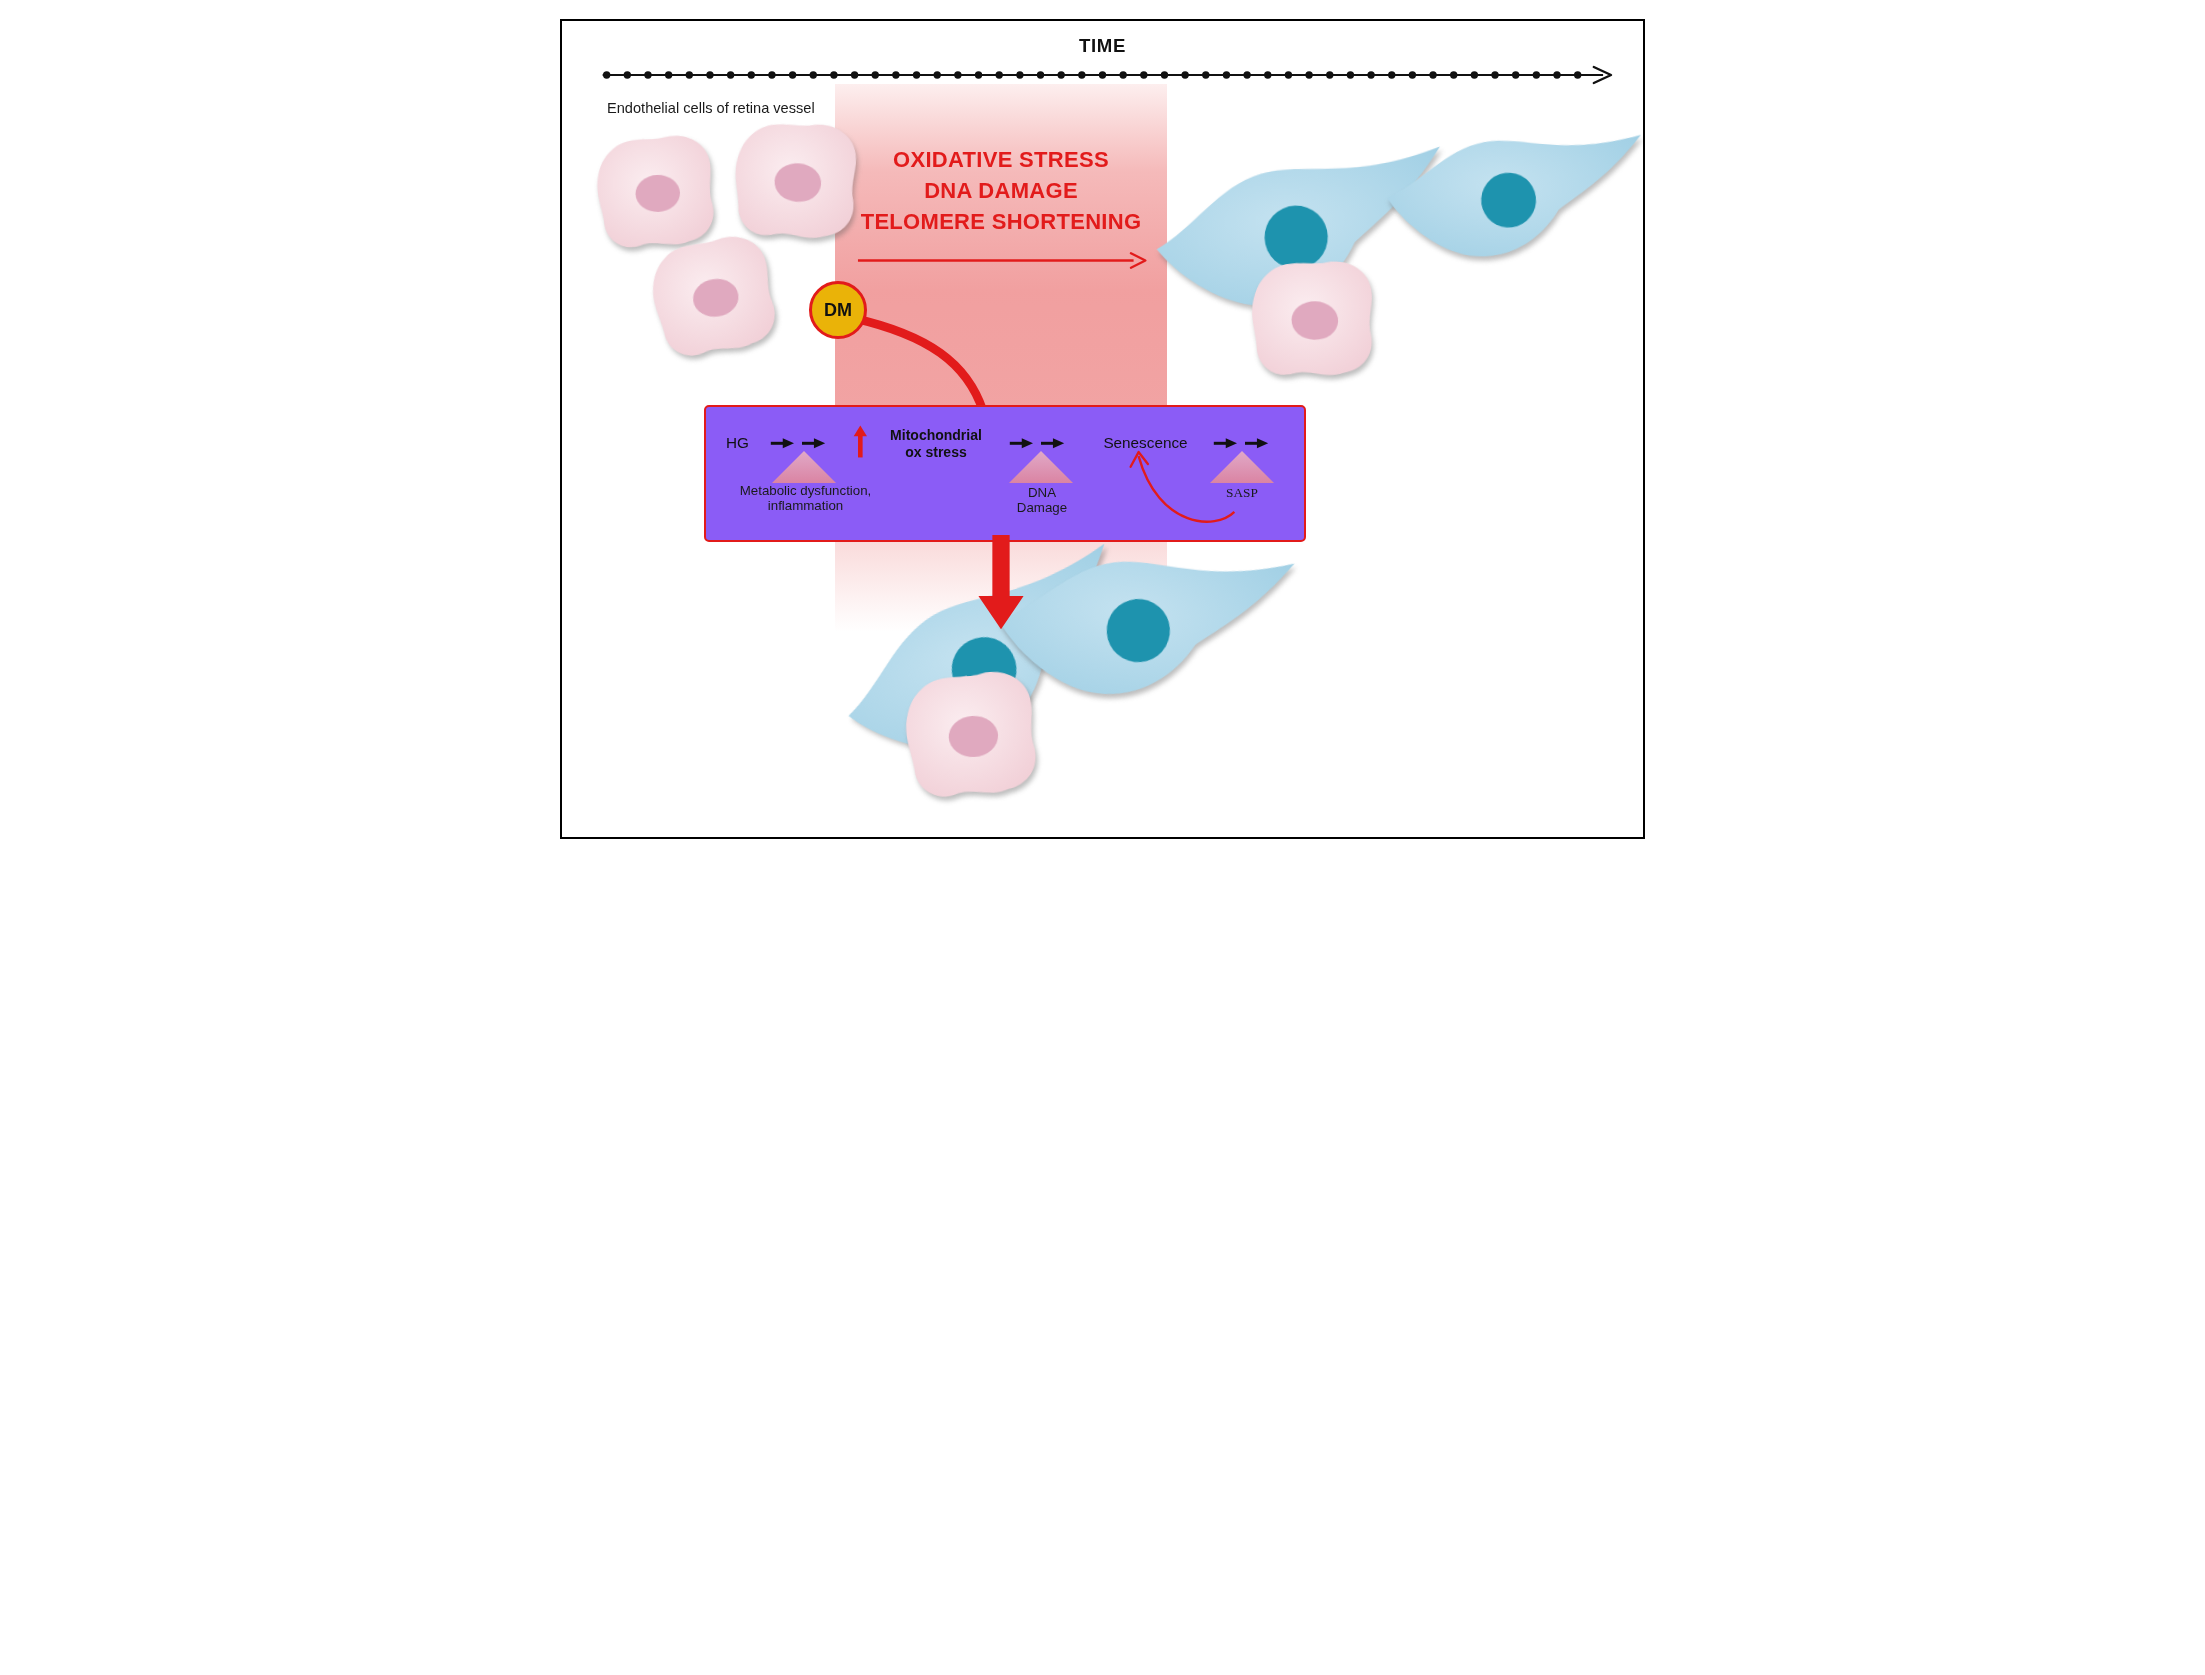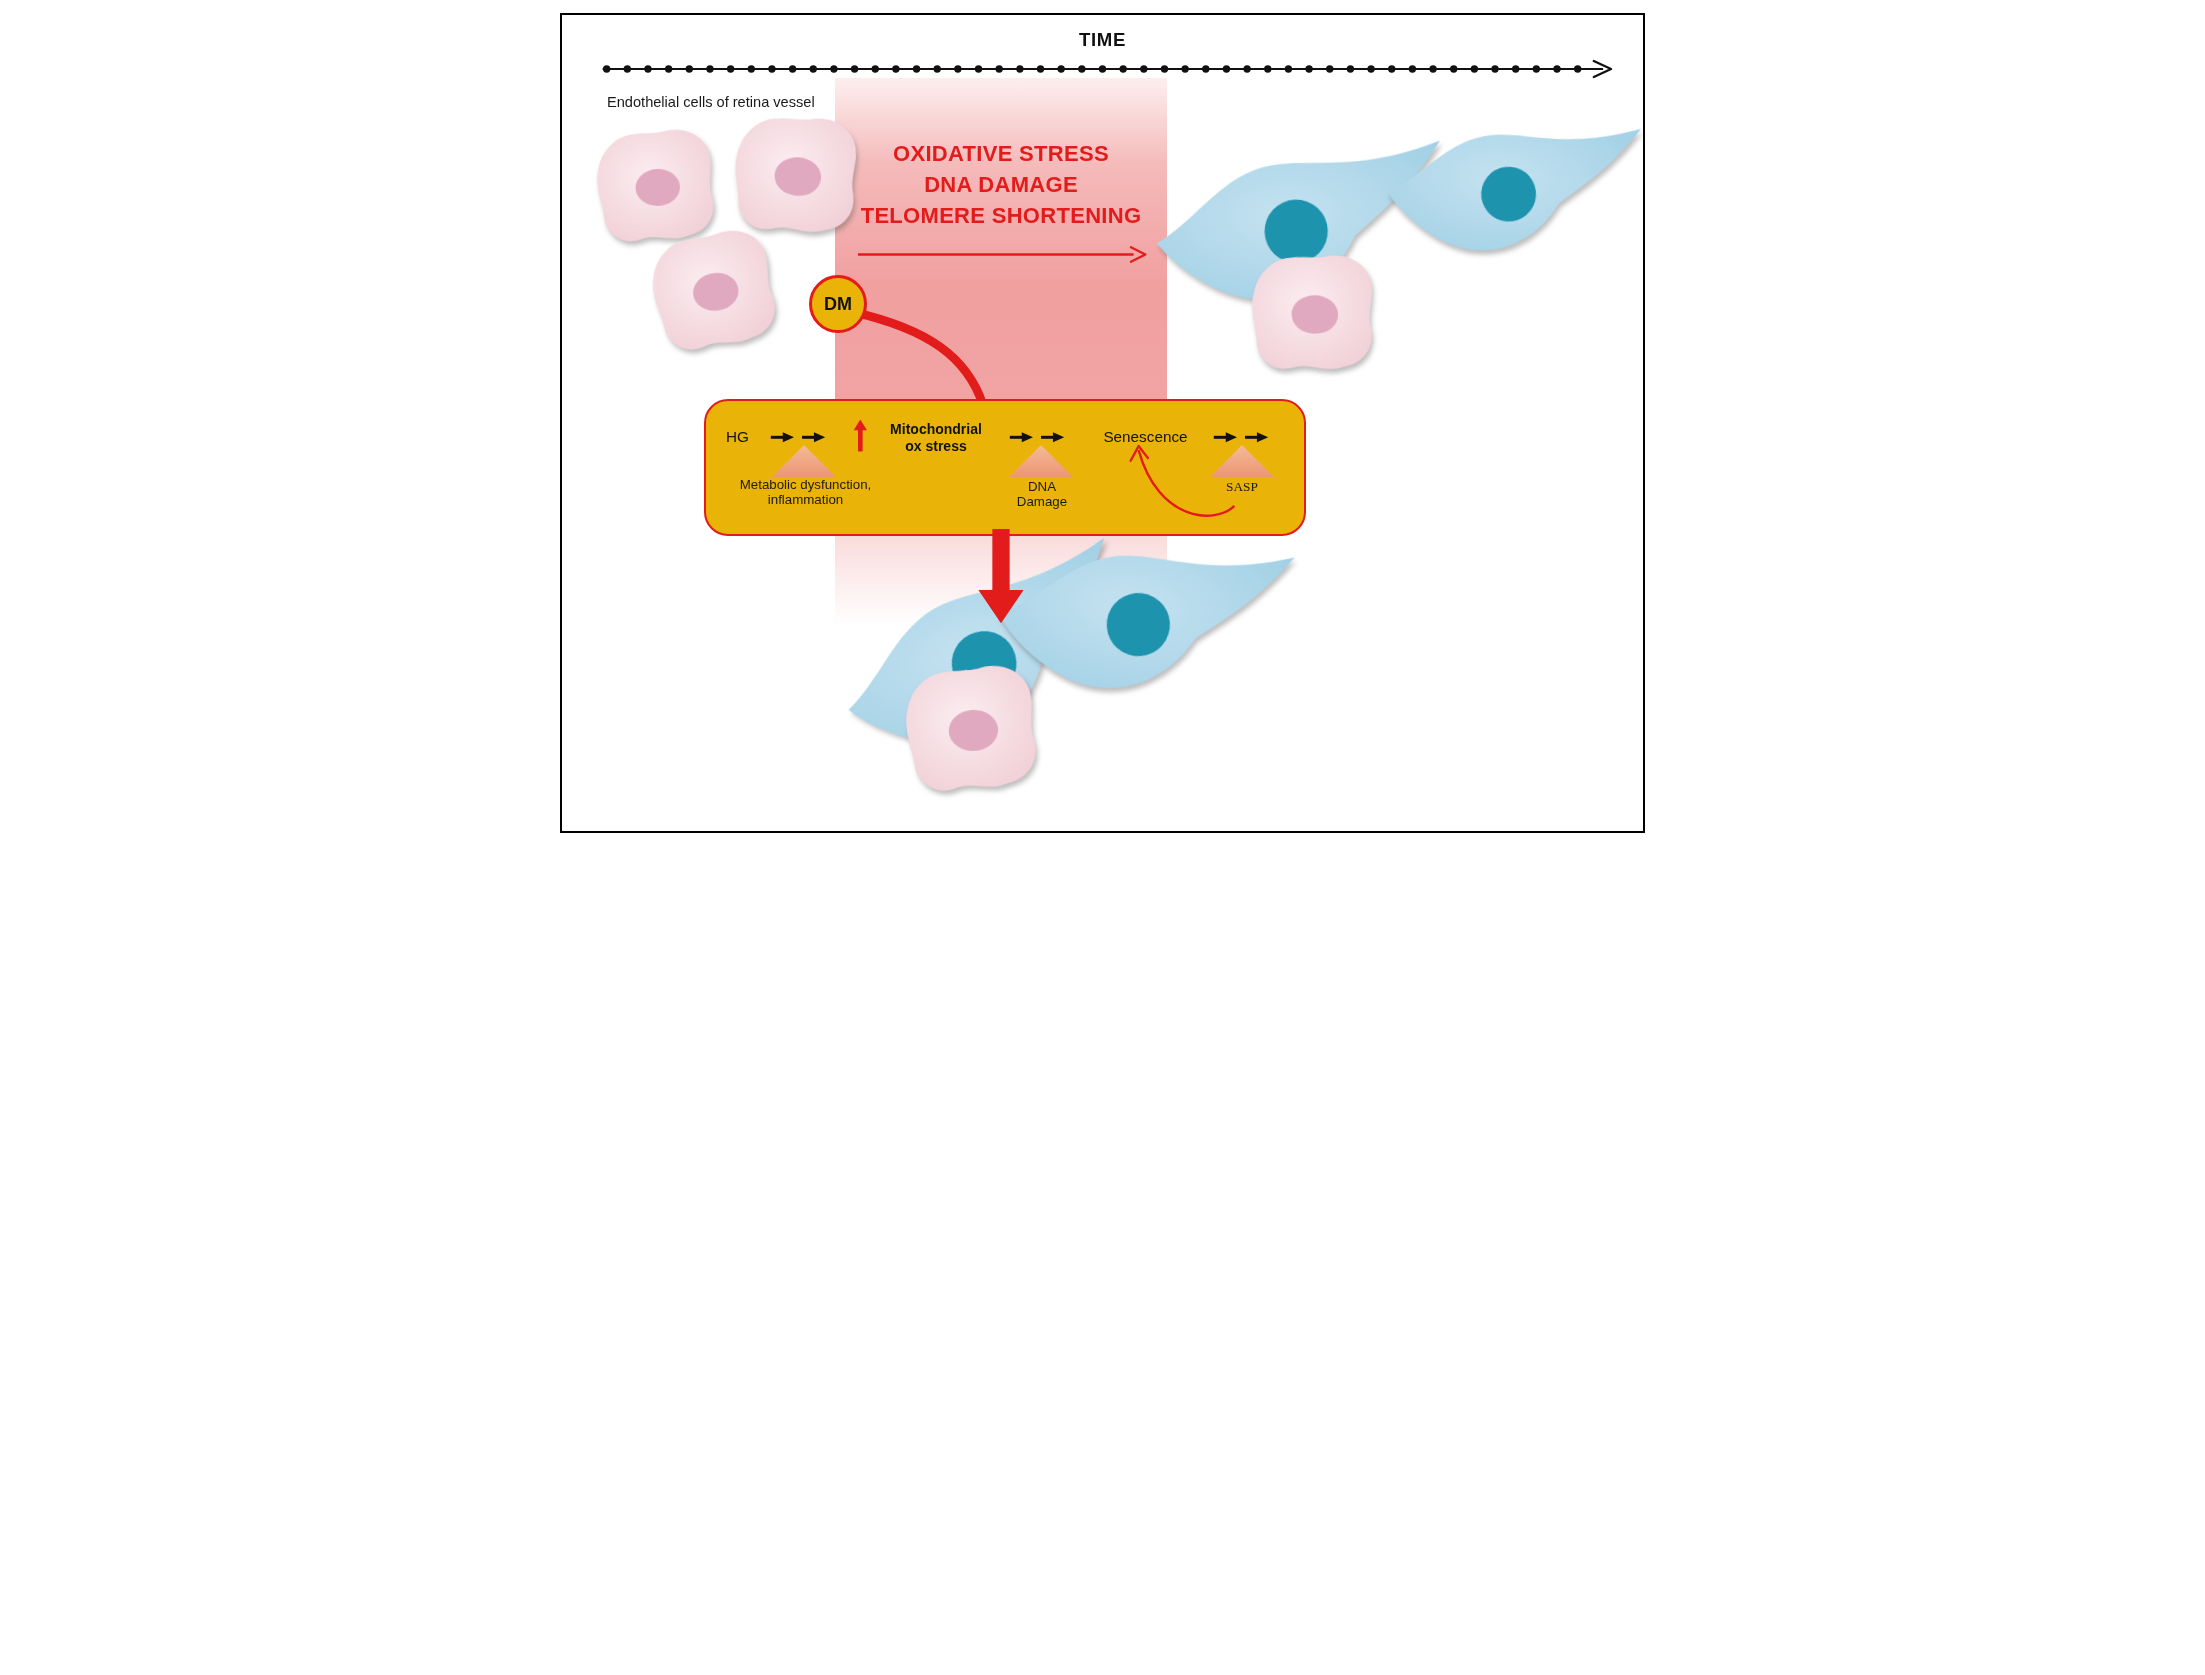--- a/index.html
+++ b/index.html
@@ -1,17 +1,17 @@
 <!DOCTYPE html>
 <html style="font-size:10.6px"><head>
 <meta charset="utf-8">
 <style>
   html,body{margin:0;padding:0;background:#ffffff;}
   body{font-family:"Liberation Sans",sans-serif;color:#111;}
-  .canvas{position:relative;width:1103px;height:838px;margin:4px auto;background:#fff;overflow:hidden;}
+  .canvas{position:relative;width:1103px;height:838px;margin:10px auto;background:#fff;overflow:hidden;}
   .frame{position:absolute;left:9.3px;top:9.3px;right:9.3px;bottom:9.3px;border:2.7px solid #000;z-index:10;pointer-events:none;}
   .abs{position:absolute;}
 
   .band{left:284px;top:74px;width:332px;height:548px;z-index:1;
     background:linear-gradient(180deg,
       rgba(232,92,92,0.10) 0%,
       rgba(230,82,82,0.40) 16%,
       rgba(228,72,72,0.52) 38%,
       rgba(228,72,72,0.50) 60%,
       rgba(231,95,95,0.30) 78%,
@@ -22,21 +22,21 @@
   .endo-label{left:56px;top:90px;font-size:14.6px;z-index:2;color:#1a1a1a;}
 
   .stress-line{left:284px;width:332px;text-align:center;color:#e21b1b;font-weight:bold;font-size:22px;letter-spacing:0.3px;z-index:2;}
   .s1{top:137px;} .s2{top:168px;} .s3{top:199px;}
 
   .cell{z-index:3;filter:drop-shadow(2.7px 4px 2.7px rgba(90,90,90,0.40));}
 
   .dm-circle{left:258px;top:271px;width:52px;height:52px;background:#eab308;border:3.3px solid #e21b1b;border-radius:50%;
     z-index:6;display:flex;align-items:center;justify-content:center;font-weight:bold;font-size:18px;color:#111;}
 
-  .pathway-box{left:153px;top:395px;width:598px;height:133px;background:#eab308;border:2.3px solid #e21b1b;border-radius:24px;z-index:5;}
+  .pathway-box{left:153px;top:395px;width:598px;height:133px;background:#8b5cf6;border:2.3px solid #e21b1b;border-radius:5px;z-index:5;}
   .bx{position:absolute;}
   .hg-label{left:20px;top:26.6px;width:40px;font-size:15.3px;}
   .sen-label{left:388px;top:26.6px;width:103px;text-align:center;font-size:15.3px;}
   .mito-label{left:167px;top:20px;width:126px;text-align:center;font-weight:bold;font-size:14px;line-height:17.3px;}
   .tri-label{font-size:13.3px;line-height:15.3px;text-align:center;color:#1a1a1a;}
   .t1{left:25px;top:76px;width:149px;}
   .t2{left:286px;top:78px;width:100px;}
   .t3{left:486px;top:78px;width:100px;font-family:Liberation Serif, serif;}
 
   .z2{z-index:2;} .z4{z-index:4;} .z6{z-index:6;}

